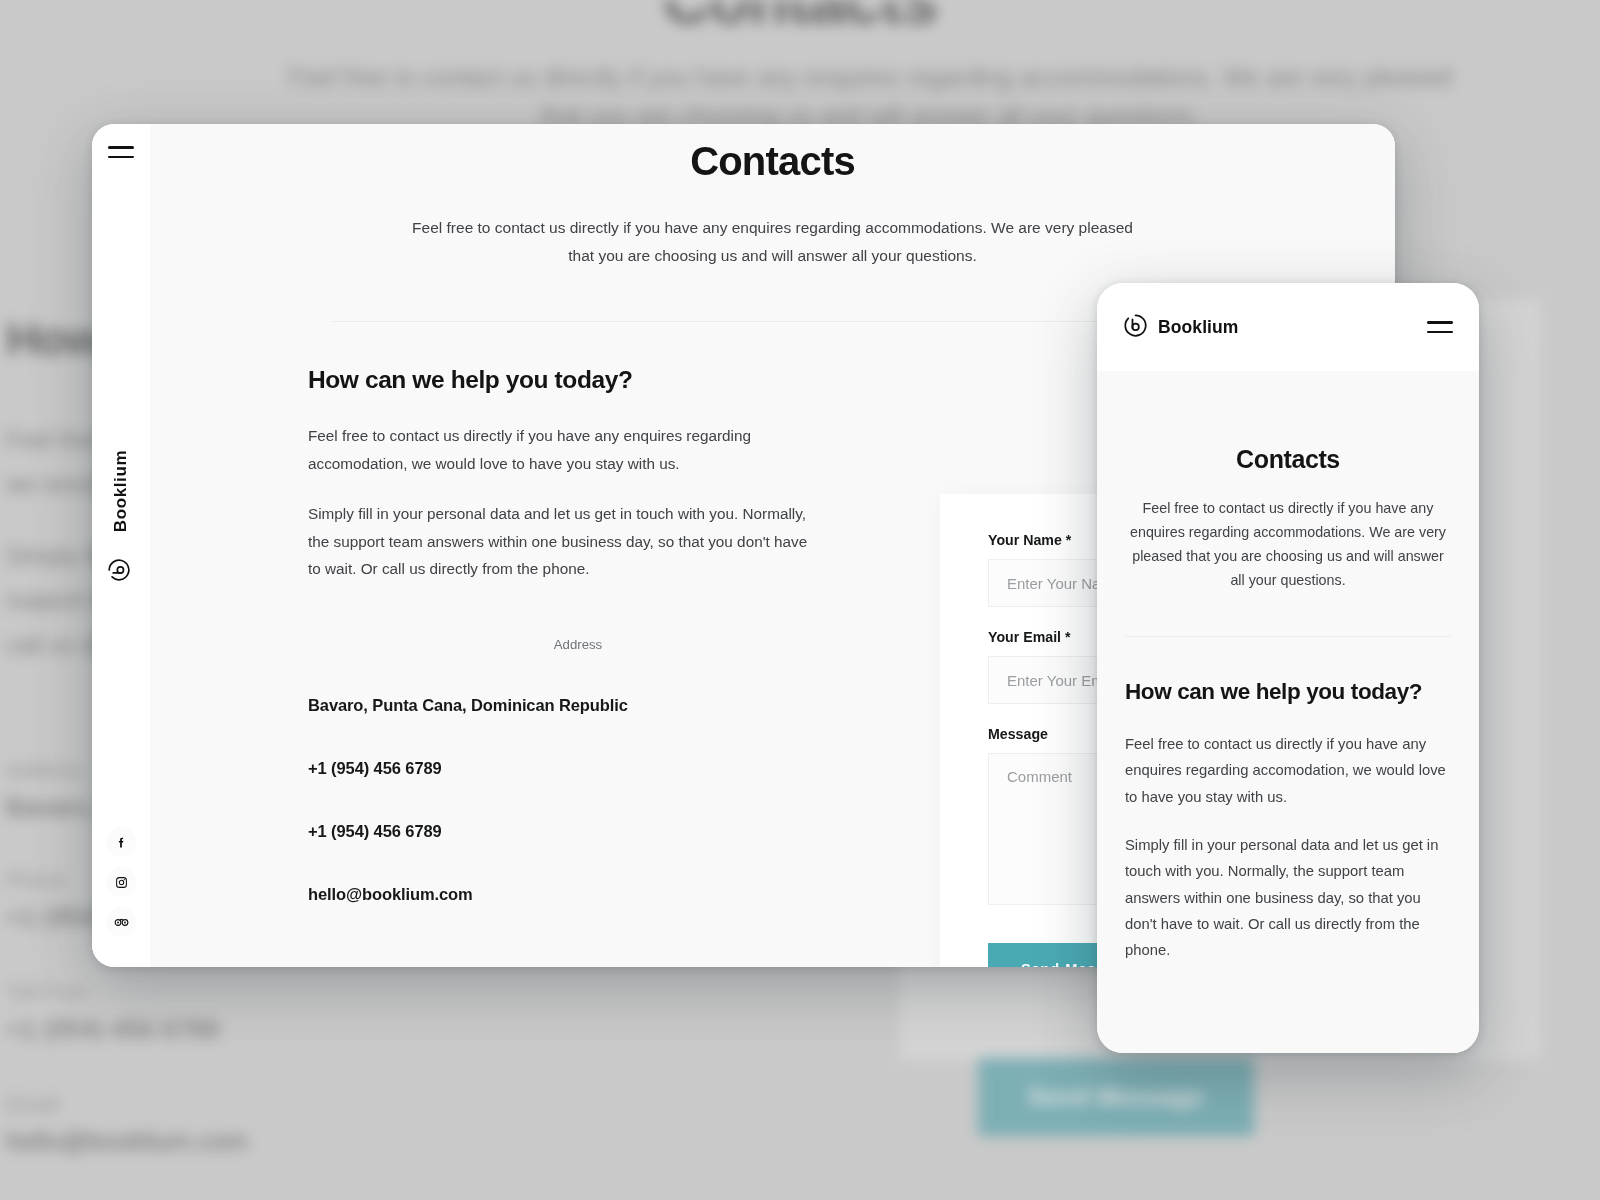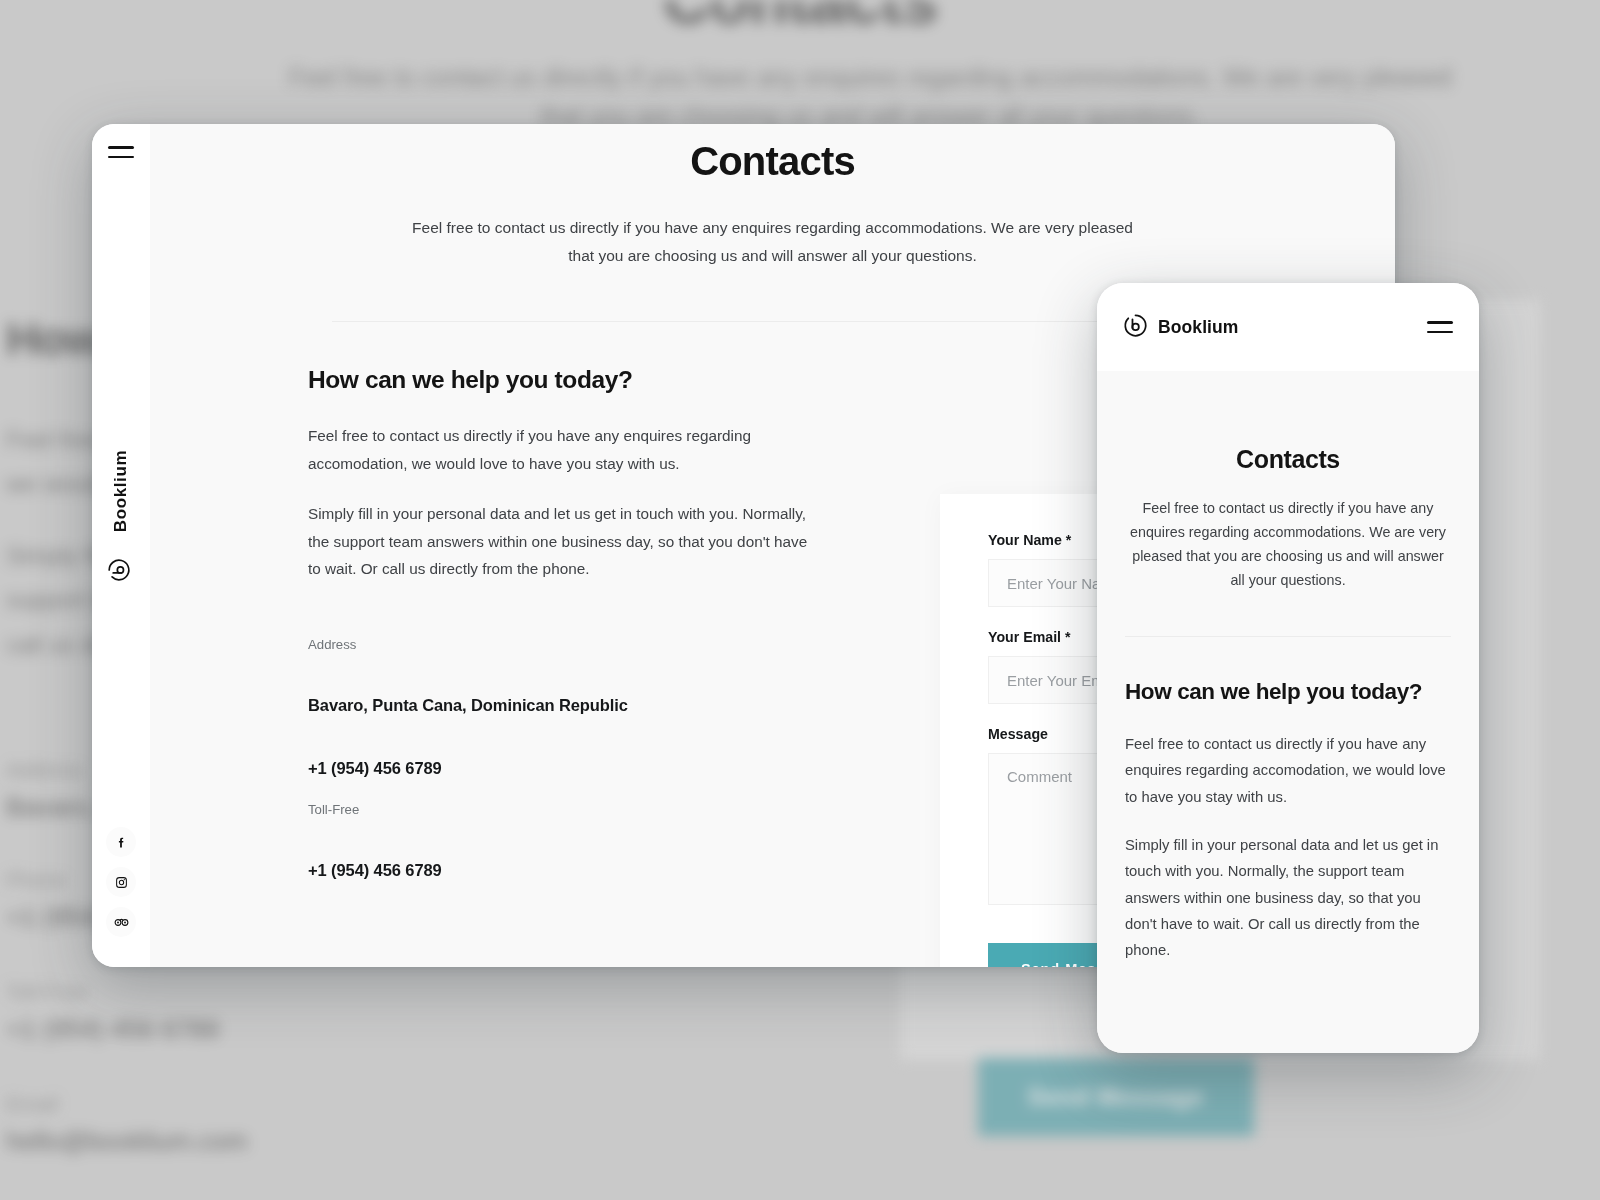--- a/index.html
+++ b/index.html
@@ -215,21 +215,21 @@
     margin-top: 28px;
     font-size: 15.3px;
     line-height: 1.82;
     color: #3f4246;
     width: 515px;
   }
   .t-para.second { margin-top: 22px; }
 
   .t-details { margin-top: 54px; }
   .det-row { margin-bottom: 24px; }
-  .det-lbl { font-size: 13.2px; color: #6f7478; margin-bottom: 6px; }
+  .det-lbl { font-size: 13.2px; color: #6f7478; margin-bottom: 6px; text-align: center; }
   .det-val { font-size: 16.5px; color: #16181a; font-weight: 600; letter-spacing: -.1px; margin-top: 44px; }
 
   .t-formcard {
     position: absolute;
     left: 790px;
     top: 370px;
     width: 445px;
     height: 578px;
     background: #fff;
     padding: 38px 48px 0 48px;
@@ -425,24 +425,24 @@
 
           <div class="t-details">
             <div class="det-row">
               <div class="det-lbl">Address</div>
               <div class="det-val">Bavaro, Punta Cana, Dominican Republic</div>
             </div>
             <div class="det-row">
               <div class="det-val">+1 (954) 456 6789</div>
             </div>
             <div class="det-row">
-              <div class="det-lbl">Toll-Free</div>
               <div class="det-val">+1 (954) 456 6789</div>
             </div>
             <div class="det-row">
+              <div class="det-val">hello@booklium.com</div>
             </div>
           </div>
         </div>
       </div>
 
       <div class="t-formcard">
         <div class="fld">
           <div class="fld-lbl">Your Name *</div>
           <input class="fld-in" placeholder="Enter Your Name" style="">
         </div>

